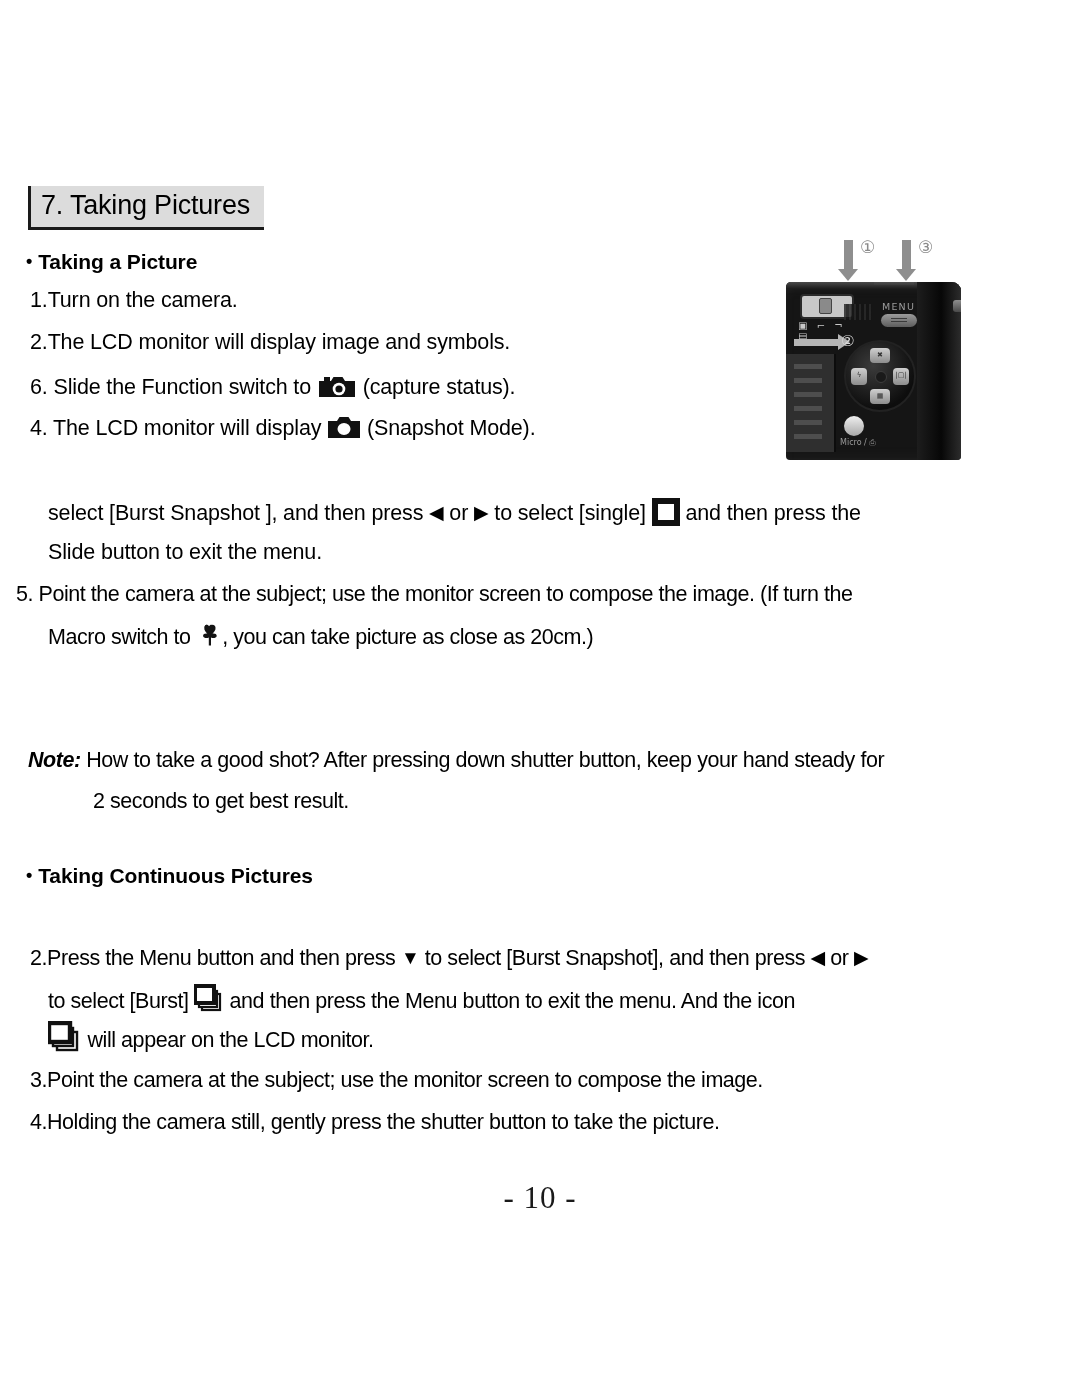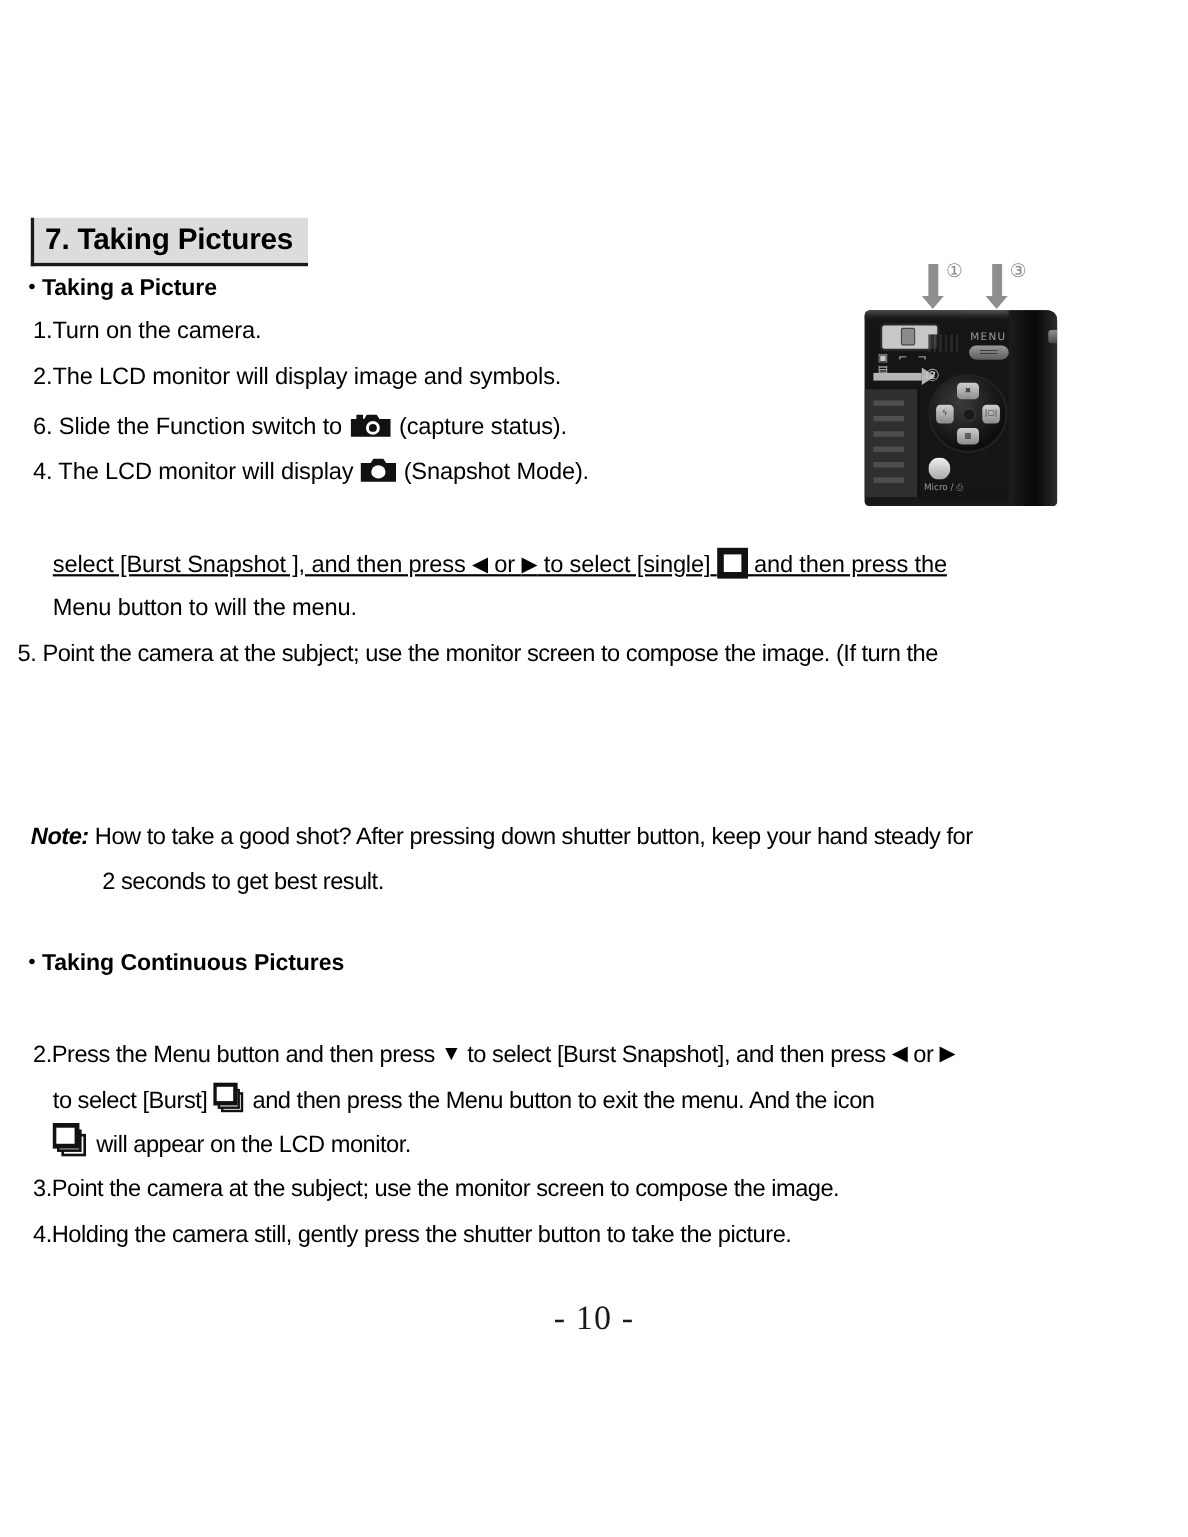--- a/index.html
+++ b/index.html
@@ -28,25 +28,24 @@
     left: 28px;
     top: 186px;
   }
   .section-title {
     display: inline-block;
     background: #dcdcdc;
     border-left: 3px solid #1a1a1a;
     border-bottom: 3px solid #1a1a1a;
     padding: 3px 14px 5px 10px;
     font-size: 27px;
-    font-weight: bold;
+    font-weight: normal;
     letter-spacing: -0.2px;
     line-height: 1.22;
     white-space: nowrap;
-    margin-top: 12px;
   }
 
   
   .bullet-head {
     position: absolute;
     font-size: 21px;
     font-weight: bold;
     letter-spacing: -0.1px;
     white-space: nowrap;
   }
@@ -373,34 +372,43 @@
     <span class="icon-inline cam-b">
       <svg viewBox="0 0 34 25" width="34" height="25" aria-hidden="true">
         <path d="M1 7 h9 l2.5-4 h9 L24 7 h9 v17 H1 Z" fill="#111"></path>
         <ellipse cx="17" cy="15" rx="6.5" ry="6" fill="#fff"></ellipse>
       </svg>
     </span>
     <span>(Snapshot Mode).</span>
   </div>
 
 
-  <div class="ln" style="left:48px; top:500px;text-decoration:underline;">
+  <div class="ln" style="left:48px; top:500px;">
     <span>select [Burst Snapshot ], and then press </span><span class="tri">◀</span><span> or </span><span class="tri">▶</span><span> to select [single]</span>
     <span class="icon-inline single-sq"></span>
     <span>and then press the</span>
   </div>
 
   <div class="ln" style="left:48px; top:542px;">
-    <span>Menu button to will the menu.</span>
+    <span>Slide button to exit the menu.</span>
   </div>
 
   <div class="ln narrow" style="left:16px; top:584px;">
     <span>5. Point the camera at the subject; use the monitor screen to compose the image. (If turn the</span>
   </div>
 
+  <div class="ln narrow" style="left:48px; top:626px;">
+    <span class="b">Macro</span><span> switch to</span>
+    <span class="icon-inline macro">
+      <svg viewBox="0 0 26 24" width="26" height="24" aria-hidden="true">
+        <path d="M13 4 c2-3 6-3 6.5 0.5 c0.4 2.6-1.6 5-3 6 c2-0.4 4.5 0.4 4.2 2.4 c-0.3 2.2-3.8 2.6-5.7 1.6 l0 8 h-2.2 l0-8 c-1.9 1-5.4 0.6-5.7-1.6 c-0.3-2 2.2-2.8 4.2-2.4 c-1.4-1-3.4-3.4-3-6 C8.8 1 12 1 13 4 Z" fill="#141414"></path>
+        <path d="M13 3.4 c1.1-2.5 4.6-2.3 4.2 0.9 c-0.3 2.3-2.4 4.4-4.2 5.1 c-1.8-0.7-3.9-2.8-4.2-5.1 C8.4 1.1 11.9 0.9 13 3.4 Z" fill="#141414"></path>
+      </svg>
+    </span><span>, you can take picture as close as 20cm.)</span>
+  </div>
 
 
   <div class="ln narrow" style="left:28px; top:750px;">
     <span class="bi">Note:</span><span> How to take a good shot? After pressing down shutter button, keep your hand steady for</span>
   </div>
   <div class="ln narrow" style="left:93px; top:791px;">
     <span>2 seconds to get best result.</span>
   </div>
 
   <div class="bullet-head" style="left:26px; top:864px;">

